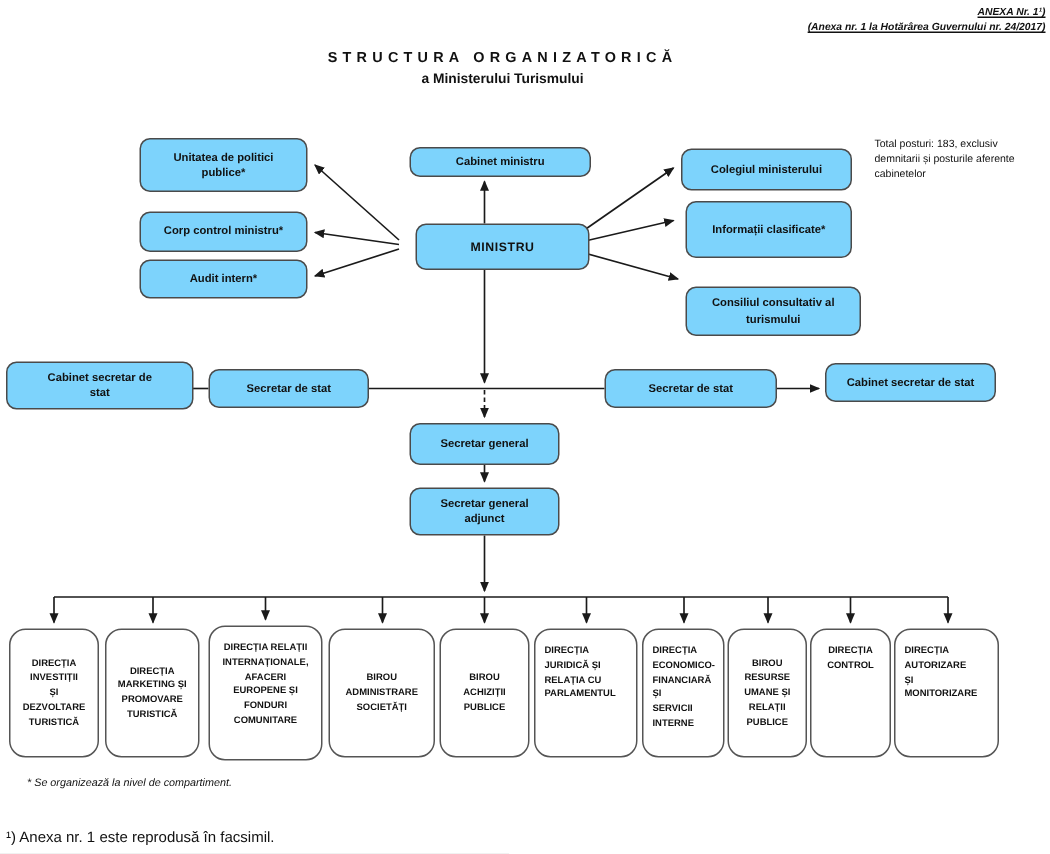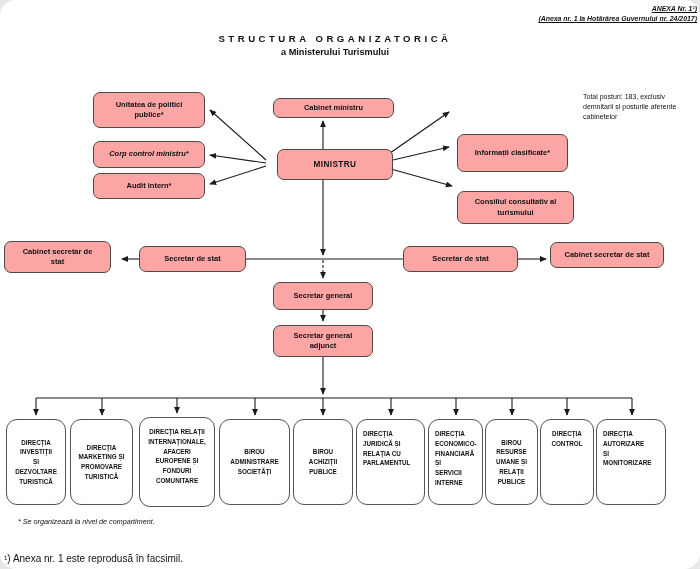--- a/index.html
+++ b/index.html
@@ -1,23 +1,23 @@
 <!DOCTYPE html>
 <html><head>
 <meta charset="utf-8">
 <style>
   html,body{margin:0;padding:0;background:#e8e8e8;}
   .page{
     position:relative;width:700px;height:569px;background:#ffffff;
     font-family:"Liberation Sans","DejaVu Sans",sans-serif;color:#111;
-    overflow:hidden;margin:0 auto;border-radius:16px;
+    overflow:hidden;margin:0 auto;
   }
   .svg-layer{position:absolute;left:0;top:0;width:700px;height:569px;z-index:1;}
   .box{
-    position:absolute;z-index:2;background:#fca5a5;
+    position:absolute;z-index:2;background:#7dd3fc;
     border:1.4px solid #4a4a4a;border-radius:7px;
     display:flex;align-items:center;justify-content:center;
     text-align:center;font-weight:bold;font-size:7.5px;line-height:1.35;
     white-space:pre-line;box-sizing:border-box;padding:1px 3px;color:#111;
   }
   .box.big{font-size:8.2px;letter-spacing:.4px;margin-left:12px;}
   .dir-box{
     position:absolute;z-index:2;background:#fff;
     border:1.4px solid #555;border-radius:11px;
     display:flex;align-items:center;justify-content:center;
@@ -102,31 +102,32 @@
       <line x1="391" y1="398" x2="391" y2="415" marker-end="url(#arr)"></line>
       <line x1="456" y1="398" x2="456" y2="415" marker-end="url(#arr)"></line>
       <line x1="512" y1="398" x2="512" y2="415" marker-end="url(#arr)"></line>
       <line x1="567" y1="398" x2="567" y2="415" marker-end="url(#arr)"></line>
       <line x1="632" y1="398" x2="632" y2="415" marker-end="url(#arr)"></line>
     </g>
   </svg>
 
   <div class="box" style="left:93px;top:92px;width:112px;height:36px;">Unitatea de politici
 publice*</div>
-  <div class="box" style="left:93px;top:141px;width:112px;height:27px;font-style:italic;">Corp control ministru*</div>
+  <div class="box" style="left:93px;top:141px;width:112px;height:27px;">Corp control ministru*</div>
   <div class="box" style="left:93px;top:173px;width:112px;height:26px;">Audit intern*</div>
 
   <div class="box" style="left:273px;top:98px;width:121px;height:20px;">Cabinet ministru</div>
   <div class="box big" style="left:265px;top:149px;width:116px;height:31px;">MINISTRU</div>
 
+  <div class="box" style="left:454px;top:99px;width:114px;height:28px;">Colegiul ministerului</div>
   <div class="box" style="left:457px;top:134px;width:111px;height:38px;">Informații clasificate*</div>
   <div class="box" style="left:457px;top:171px;width:117px;height:33px;margin-top:20px;">Consiliul consultativ al
 turismului</div>
 
-  <div class="box" style="left:4px;top:241px;width:107px;height:32px;">Cabinet secretar de
+  <div class="box" style="left:4px;top:241px;width:125px;height:32px;">Cabinet secretar de
 stat</div>
   <div class="box" style="left:139px;top:246px;width:107px;height:26px;">Secretar de stat</div>
   <div class="box" style="left:403px;top:246px;width:115px;height:26px;">Secretar de stat</div>
   <div class="box" style="left:550px;top:242px;width:114px;height:26px;">Cabinet secretar de stat</div>
 
   <div class="box" style="left:273px;top:282px;width:100px;height:28px;">Secretar general</div>
   <div class="box" style="left:273px;top:325px;width:100px;height:32px;">Secretar general
 adjunct</div>
 
   <div class="dir-box" style="left:6px;top:419px;width:60px;height:86px;">DIRECȚIA

